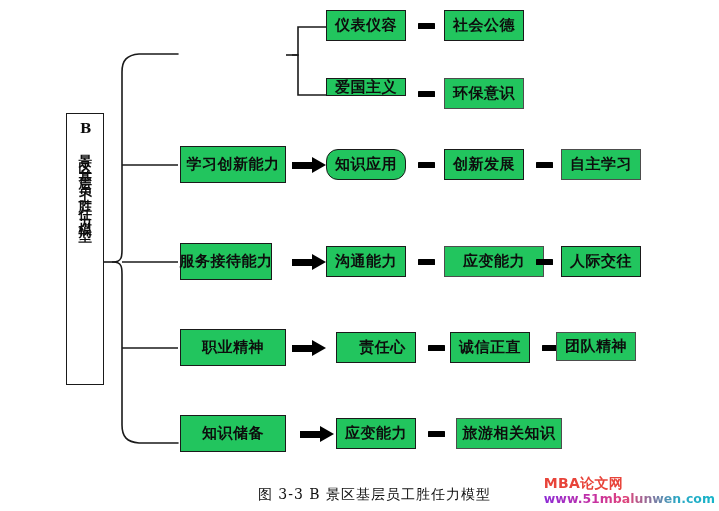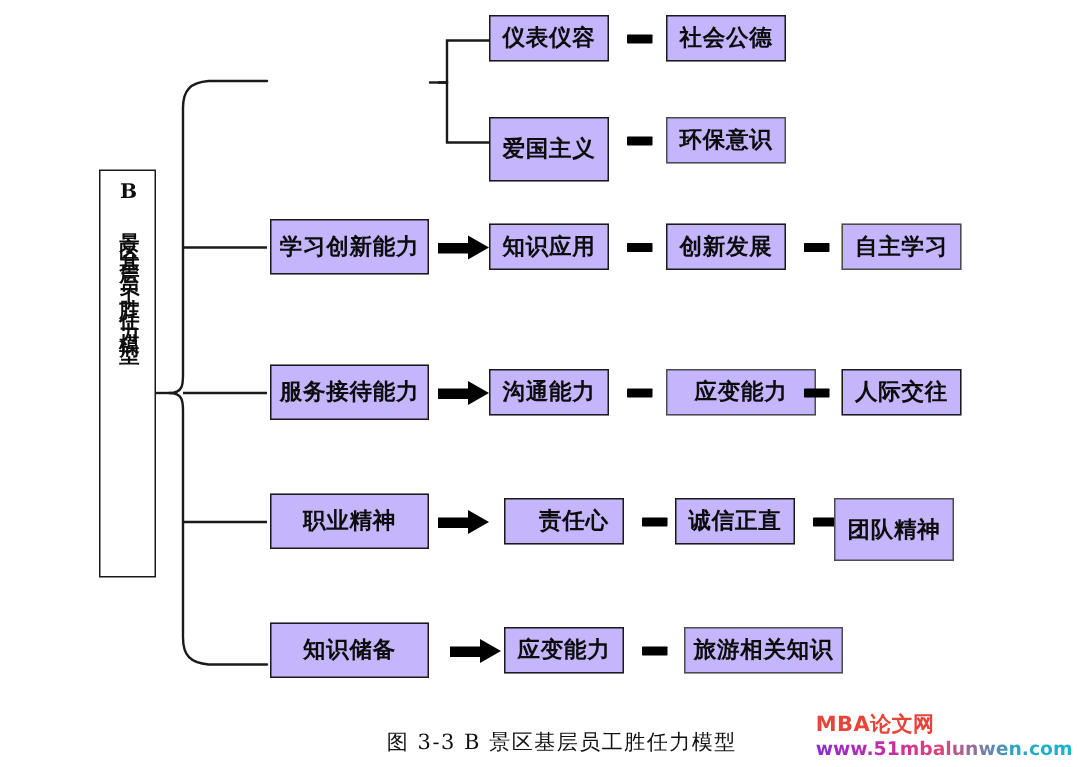--- a/index.html
+++ b/index.html
@@ -10,21 +10,21 @@
     font-family:"DejaVu Serif","Liberation Serif",serif;
     position:relative;
     overflow:hidden;
   }
   #canvas{position:absolute;left:0;top:0;width:719px;height:511px;}
 
   
   .box{
     position:absolute;
     border:1.5px solid #1a1a1a;
-    background:#c4b5fd;
+    background:#22c55e;
     box-sizing:border-box;
     display:flex;
     align-items:center;
     justify-content:center;
     font-size:15px;
     font-weight:700;
     color:#0d0d0d;
     letter-spacing:0.5px;
     line-height:1;
     white-space:nowrap;
@@ -143,48 +143,48 @@
   </svg>
 
   <div class="box" style="left:326px;top:10px;width:80px;height:31px;">
     <span>仪表仪容</span>
   </div>
   <div class="dash" style="left:418px;top:23px;width:17px;"></div>
   <div class="box" style="left:444px;top:10px;width:80px;height:31px;align-items:center;">
     <span>社会公德</span>
   </div>
 
-  <div class="box" style="left:326px;top:78px;width:80px;height:43px;">
+  <div class="box" style="left:326px;top:78px;width:80px;height:18px;">
     <span>爱国主义</span>
   </div>
   <div class="dash" style="left:418px;top:91px;width:17px;"></div>
   <div class="box thin" style="left:444px;top:78px;width:80px;height:31px;">
     <span>环保意识</span>
   </div>
 
   <div class="box" style="left:180px;top:146px;width:106px;height:37px;">
     <span>学习创新能力</span>
   </div>
   <div class="arrow" style="left:292px;top:157px;">
     <span class="shaft"></span>
       <span class="head"></span>
   </div>
-  <div class="box" style="left:326px;top:149px;width:80px;height:31px;">
+  <div class="box" style="left:326px;top:149px;width:80px;height:31px;border-radius:12px;">
     <span>知识应用</span>
   </div>
   <div class="dash" style="left:418px;top:162px;width:17px;"></div>
   <div class="box" style="left:444px;top:149px;width:80px;height:31px;">
     <span>创新发展</span>
   </div>
   <div class="dash" style="left:536px;top:162px;width:17px;"></div>
   <div class="box thin" style="left:561px;top:149px;width:80px;height:31px;">
     <span>自主学习</span>
   </div>
 
-  <div class="box" style="left:180px;top:243px;width:106px;height:37px;">
+  <div class="box" style="left:180px;top:243px;width:92px;height:37px;">
     <span>服务接待能力</span>
   </div>
   <div class="arrow" style="left:292px;top:254px;">
     <span class="shaft"></span>
       <span class="head"></span>
   </div>
   <div class="box" style="left:326px;top:246px;width:80px;height:31px;">
     <span>沟通能力</span>
   </div>
   <div class="dash" style="left:418px;top:259px;width:17px;"></div>
@@ -204,21 +204,21 @@
       <span class="head"></span>
   </div>
   <div class="box" style="left:336px;top:332px;width:80px;height:31px;padding-left:13px;">
     <span>责任心</span>
   </div>
   <div class="dash" style="left:428px;top:345px;width:17px;"></div>
   <div class="box" style="left:450px;top:332px;width:80px;height:31px;">
     <span>诚信正直</span>
   </div>
   <div class="dash" style="left:542px;top:345px;width:17px;"></div>
-  <div class="box thin" style="left:556px;top:332px;width:80px;height:42px;">
+  <div class="box thin" style="left:556px;top:332px;width:80px;height:29px;">
     <span>团队精神</span>
   </div>
 
   <div class="box" style="left:180px;top:415px;width:106px;height:37px;">
     <span>知识储备</span>
   </div>
   <div class="arrow" style="left:300px;top:426px;">
     <span class="shaft"></span>
       <span class="head"></span>
   </div>

